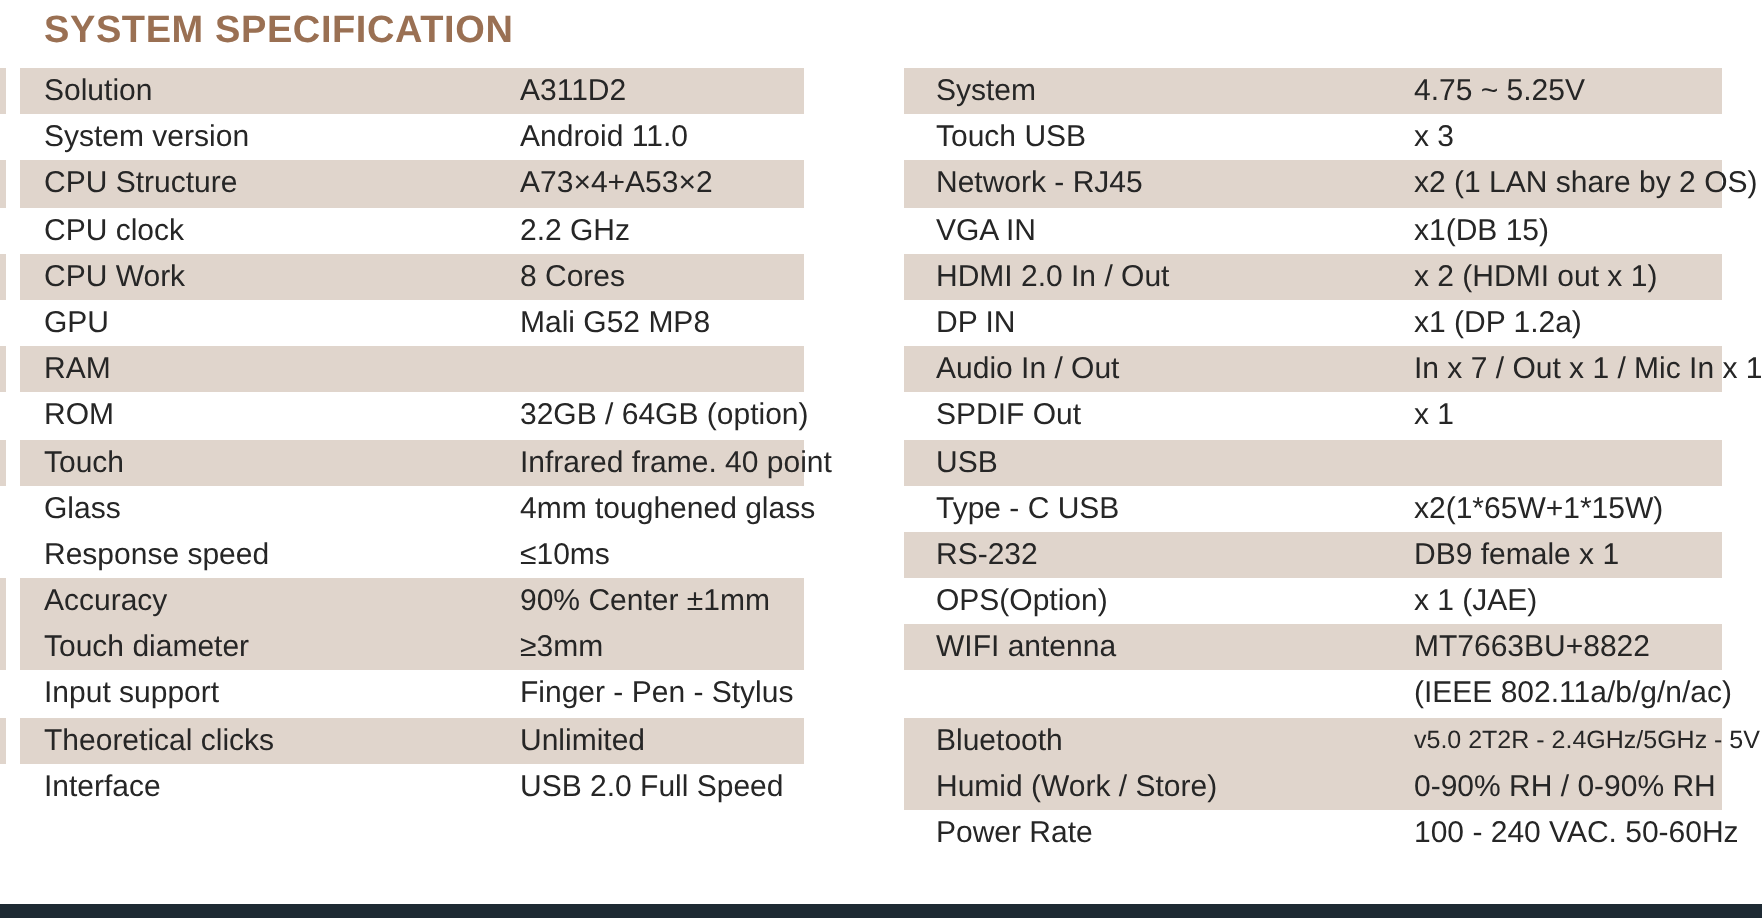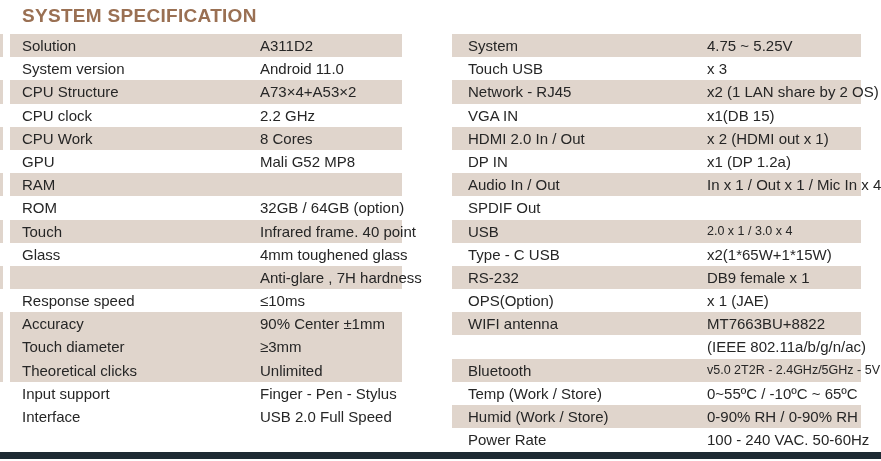--- a/index.html
+++ b/index.html
@@ -96,45 +96,41 @@
         <div class="value">32GB / 64GB (option)</div>
       </div>
       <div class="row shade">
         <div class="label">Touch</div>
         <div class="value">Infrared frame. 40 point</div>
       </div>
       <div class="row plain">
         <div class="label">Glass</div>
         <div class="value">4mm toughened glass</div>
       </div>
-      <div class="row shade">
-        <div class="label"></div>
-        <div class="value">Anti-glare , 7H hardness</div>
-      </div>
       <div class="row plain">
         <div class="label">Response speed</div>
         <div class="value">≤10ms</div>
       </div>
       <div class="row shade">
         <div class="label">Accuracy</div>
         <div class="value">90% Center ±1mm</div>
       </div>
       <div class="row shade">
         <div class="label">Touch diameter</div>
         <div class="value">≥3mm</div>
       </div>
+      <div class="row plain">
+        <div class="label">Input support</div>
+        <div class="value">Finger - Pen - Stylus</div>
+      </div>
       <div class="row shade">
         <div class="label">Theoretical clicks</div>
         <div class="value">Unlimited</div>
       </div>
       <div class="row plain">
-        <div class="label">Input support</div>
-        <div class="value">Finger - Pen - Stylus</div>
-      </div>
-      <div class="row plain">
         <div class="label">Interface</div>
         <div class="value">USB 2.0 Full Speed</div>
       </div>
     </div>
   <div class="spec-table table-right">
       <div class="row shade">
         <div class="label">System</div>
         <div class="value">4.75 ~ 5.25V</div>
       </div>
       <div class="row plain">
@@ -152,28 +148,28 @@
       <div class="row shade">
         <div class="label">HDMI 2.0 In / Out</div>
         <div class="value">x 2 (HDMI out x 1)</div>
       </div>
       <div class="row plain">
         <div class="label">DP IN</div>
         <div class="value">x1 (DP 1.2a)</div>
       </div>
       <div class="row shade">
         <div class="label">Audio In / Out</div>
-        <div class="value">In x 1 / Out x 1 / Mic In x 4</div>
+        <div class="value">In x 7 / Out x 1 / Mic In x 1</div>
       </div>
       <div class="row plain">
         <div class="label">SPDIF Out</div>
+        <div class="value">x 1</div>
       </div>
       <div class="row shade">
         <div class="label">USB</div>
-        <div class="value small">2.0 x 1 / 3.0 x 4</div>
       </div>
       <div class="row plain">
         <div class="label">Type - C USB</div>
         <div class="value">x2(1*65W+1*15W)</div>
       </div>
       <div class="row shade">
         <div class="label">RS-232</div>
         <div class="value">DB9 female x 1</div>
       </div>
       <div class="row plain">
@@ -184,24 +180,20 @@
         <div class="label">WIFI antenna</div>
         <div class="value">MT7663BU+8822</div>
       </div>
       <div class="row plain">
         <div class="label"></div>
         <div class="value">(IEEE 802.11a/b/g/n/ac)</div>
       </div>
       <div class="row shade">
         <div class="label">Bluetooth</div>
         <div class="value small">v5.0 2T2R - 2.4GHz/5GHz - 5V</div>
-      </div>
-      <div class="row plain">
-        <div class="label">Temp (Work / Store)</div>
-        <div class="value">0~55ºC / -10ºC ~ 65ºC</div>
       </div>
       <div class="row shade">
         <div class="label">Humid (Work / Store)</div>
         <div class="value">0-90% RH / 0-90% RH</div>
       </div>
       <div class="row plain">
         <div class="label">Power Rate</div>
         <div class="value">100 - 240 VAC. 50-60Hz</div>
       </div>
     </div>

